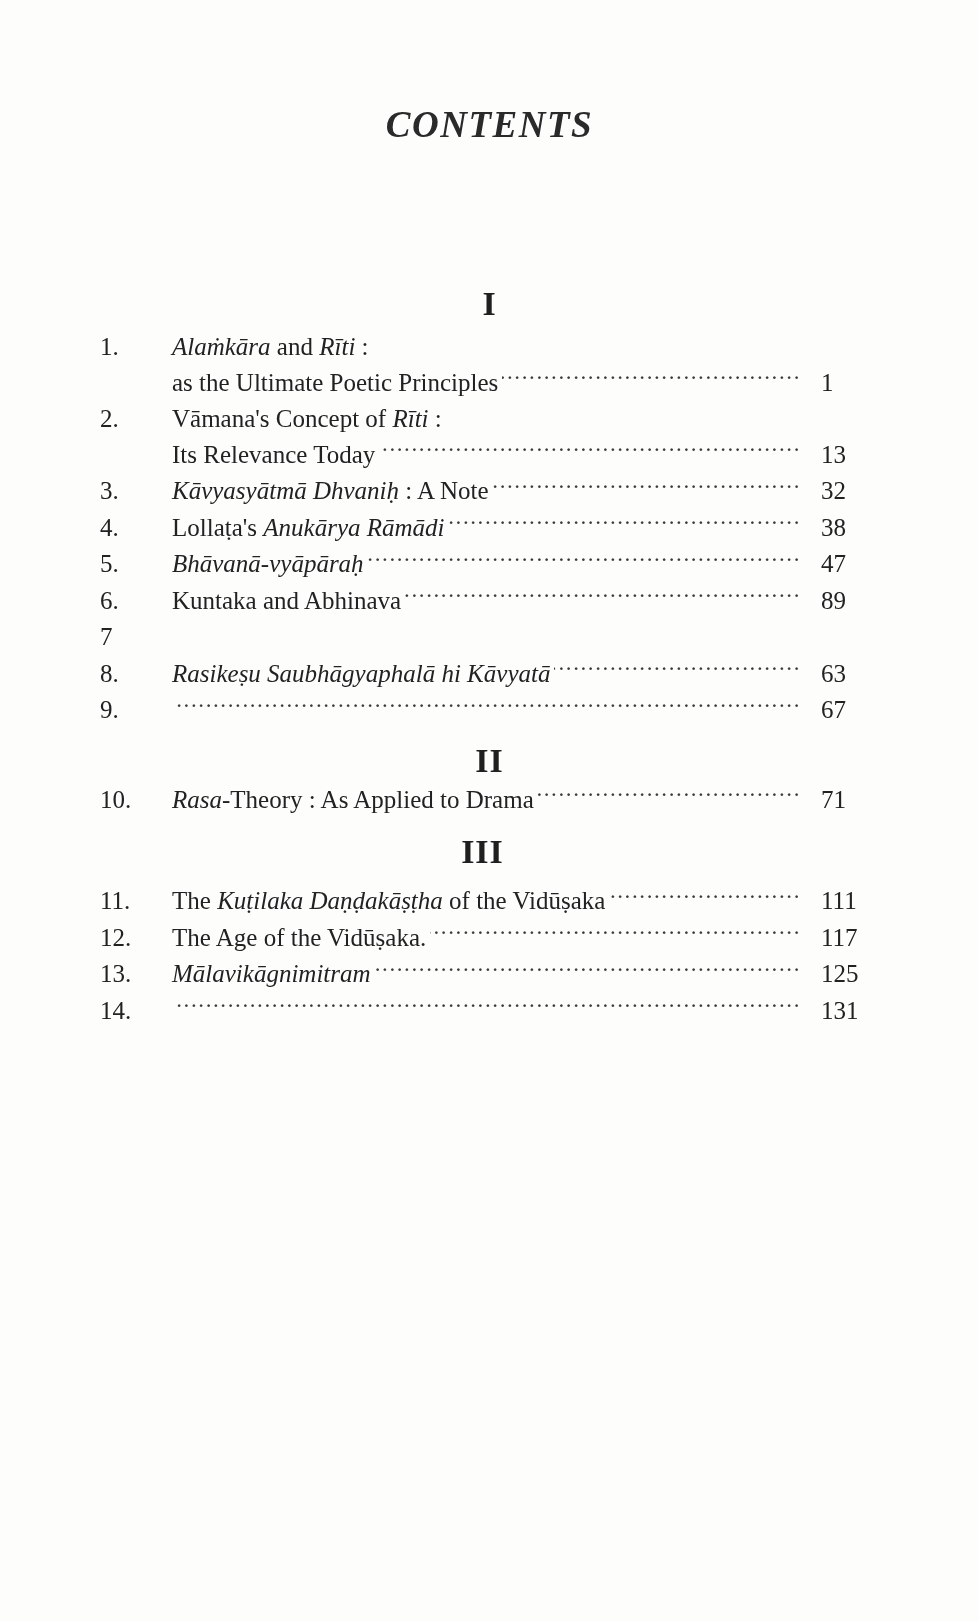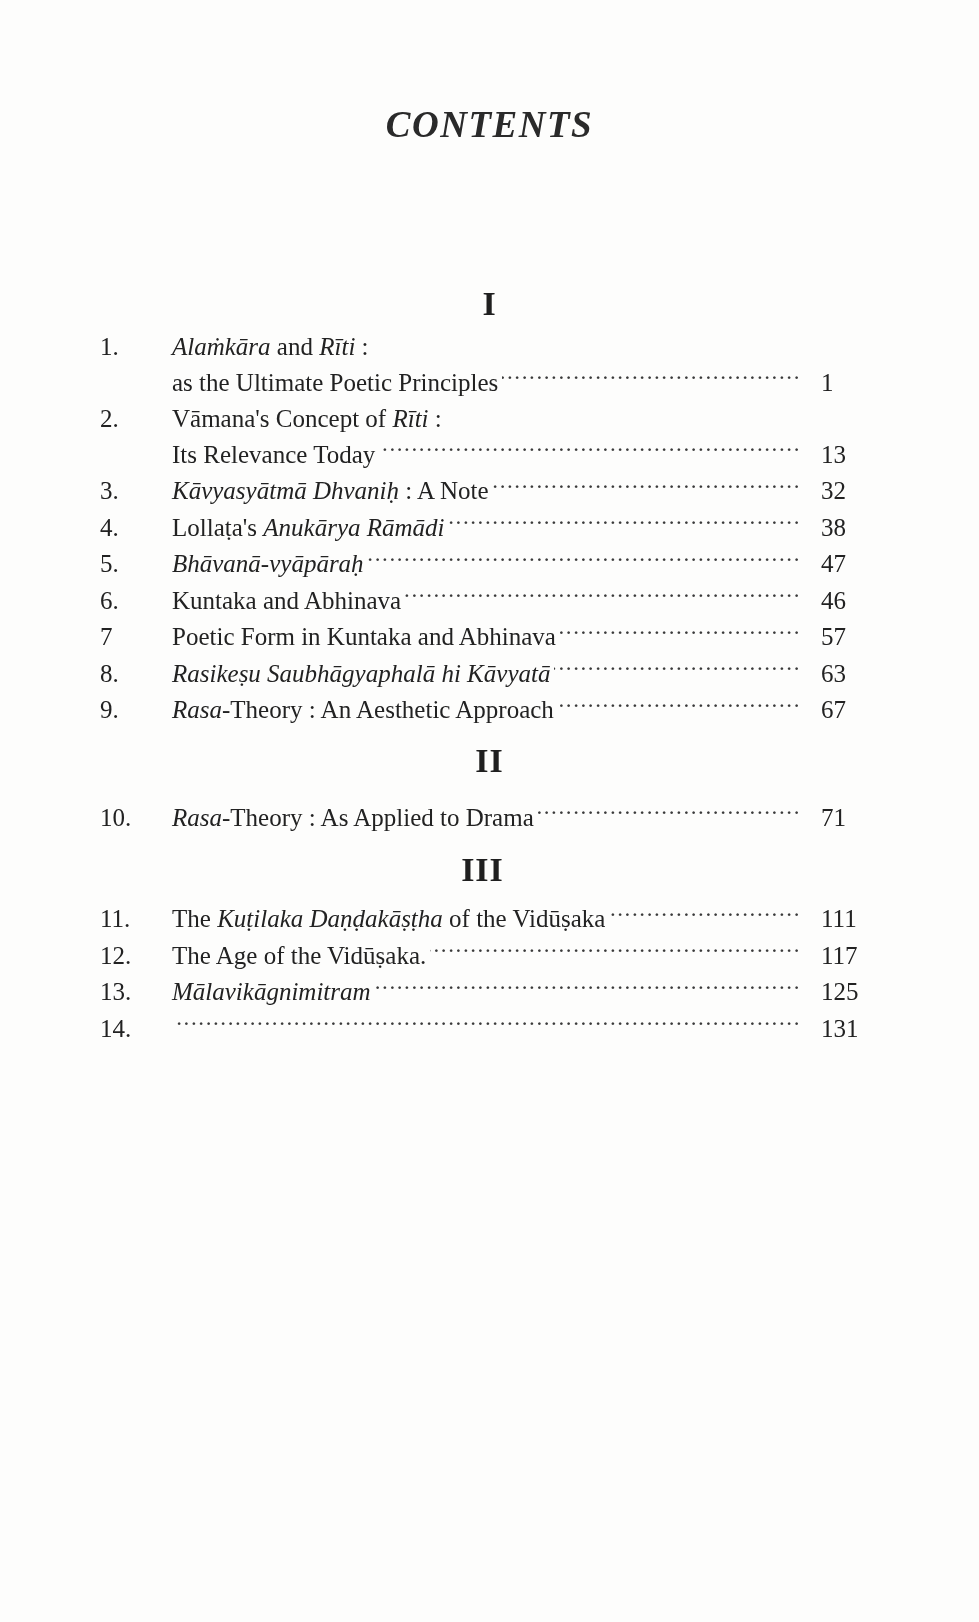--- a/index.html
+++ b/index.html
@@ -46,21 +46,21 @@
 
   .section-head {
     text-align: center;
     font-size: 34px;
     font-weight: bold;
     color: #1f1f1f;
     font-family: "Liberation Serif", "DejaVu Serif", serif;
     letter-spacing: 1px;
   }
   .section-1 { margin: 0 0 6px 0; padding-top: 2px; }
-  .section-2 { margin: 14px 0 20px 0; }
+  .section-2 { margin: 14px 0 2px 0; }
   .section-3 { margin: 16px 14px 12px 0; }
 
   .entry {
     position: relative;
     display: flex;
     align-items: flex-start;
     padding-left: 100px;
     padding-right: 80px;
     margin-bottom: 1px;
   }
@@ -190,49 +190,41 @@
             <span class="pg">47</span>
           </div>
         </div>
       </div>
       <div class="entry">
         <div class="num">6.</div>
         <div class="body-col">
           <div class="line">
             <span class="txt">Kuntaka and Abhinava</span>
             <span class="leader"></span>
-            <span class="pg">46</span>
+            <span class="pg">89</span>
           </div>
         </div>
       </div>
       <div class="entry">
         <div class="num">7</div>
-        <div class="body-col">
-          <div class="line">
-            <span class="txt">Poetic Form in Kuntaka and Abhinava</span>
-            <span class="leader"></span>
-            <span class="pg">57</span>
-          </div>
-        </div>
       </div>
       <div class="entry">
         <div class="num">8.</div>
         <div class="body-col">
           <div class="line">
             <span class="txt"><i class="it">Rasikeṣu Saubhāgyaphalā hi Kāvyatā</i></span>
             <span class="leader"></span>
             <span class="pg">63</span>
           </div>
         </div>
       </div>
       <div class="entry">
         <div class="num">9.</div>
         <div class="body-col">
           <div class="line">
-            <span class="txt"><i class="it">Rasa</i>-Theory : An Aesthetic Approach</span>
             <span class="leader"></span>
             <span class="pg">67</span>
           </div>
         </div>
       </div>
       <div class="section-head section-2">II</div>
       <div class="entry">
         <div class="num">10.</div>
         <div class="body-col">
           <div class="line">

